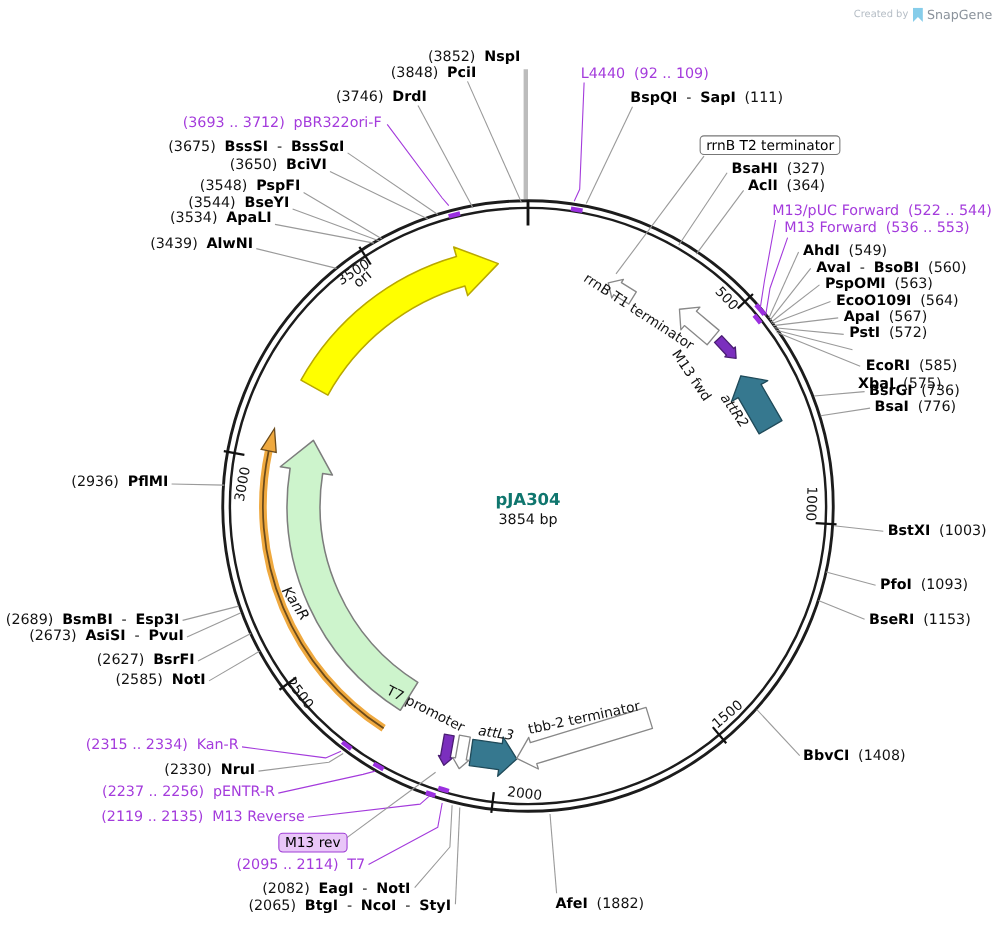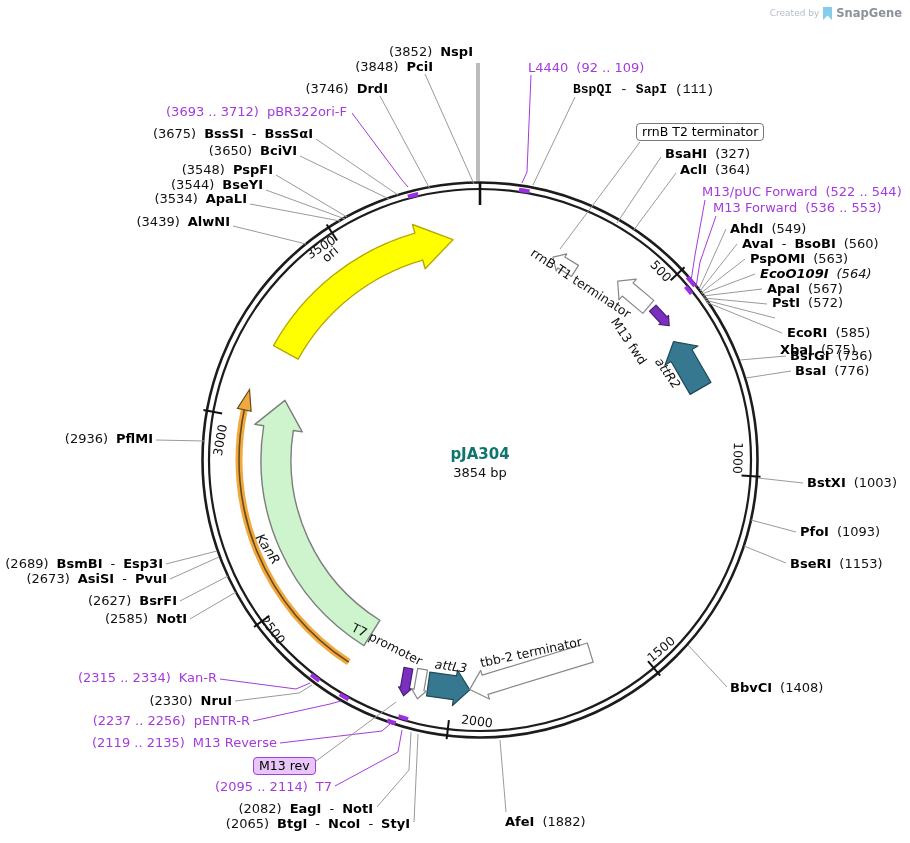--- a/index.html
+++ b/index.html
@@ -17,21 +17,21 @@
           border:1px solid #777;border-radius:4px;padding:0 5px 1px 5px;background:#fff;pointer-events:auto;}
   .boxlbl.purple{background:#E9C6F8;border-color:#A03FD6;}
   .ticklbl{position:absolute;white-space:nowrap;font-size:12.5px;color:#111;transform-origin:center;}
   .featlbl{position:absolute;white-space:nowrap;font-size:12.5px;color:#111;transform-origin:center;pointer-events:auto;}
   .featlbl.it{font-style:italic;}
   #title-block{position:absolute;left:480px;top:445px;transform:translateX(-50%);text-align:center;}
   #plasmid-title{font-size:15px;font-weight:bold;color:#0f766e;}
   #plasmid-bp{font-size:13px;color:#111;margin-top:2px;}
   #watermark{position:absolute;right:8px;top:6px;display:flex;align-items:center;gap:4px;}
   #created-by{font-size:9px;color:#b6bec6;}
-  #brand{font-size:11.5px;color:#8a929b;font-weight:bold;}
+  #brand{font-size:11.5px;color:#8a929b;}
 </style>
 </head>
 <body>
 
 <div id="canvas">
   <svg id="plasmid-svg" width="910" height="843">
       <circle cx="480" cy="460" r="277.5" fill="none" stroke="#1c1c1c" stroke-width="2.6"></circle>
       <circle cx="480" cy="460" r="271" fill="none" stroke="#1c1c1c" stroke-width="2.2"></circle>
       <line x1="480" y1="182" x2="480" y2="205" stroke="#111" stroke-width="2.6"></line>
       <line x1="670.6912715987052" y1="280.331307857855" x2="684.5200279360158" y2="267.3018988857147" stroke="#111" stroke-width="2"></line>
@@ -108,36 +108,36 @@
       <path d="M 319.31866017672166,680.7045695779681 A 273 273 0 0 1 311.1577976650155,674.5257809930363" fill="none" stroke="#9B30E0" stroke-width="4.2"></path>
       <path d="M 348.60607127633887,699.3003040001443 A 273 273 0 0 1 339.7275017938811,694.2063753338375" fill="none" stroke="#9B30E0" stroke-width="4.2"></path>
       <path d="M 395.71515809512505,723.3406831939765 A 276.5 276.5 0 0 1 387.17498064200106,720.4530010984461" fill="none" stroke="#9B30E0" stroke-width="4.2"></path>
       <path d="M 408.08587768963116,719.2091028732002 A 269 269 0 0 1 398.4191537627182,716.3309687244383" fill="none" stroke="#9B30E0" stroke-width="4.2"></path>
     </svg>
   <div id="labels">
       <div class="lbl end" style="left: 473px; top: 45px;"><span class="">(3852)</span><span class="b">NspI</span></div>
       <div class="lbl end" style="left: 433px; top: 60px;"><span class="">(3848)</span><span class="b">PciI</span></div>
       <div class="lbl end" style="left: 388px; top: 82px;"><span class="">(3746)</span><span class="b">DrdI</span></div>
       <div class="lbl purple" style="left: 528px; top: 61px;"><span class="">L4440</span><span class="">(92 .. 109)</span></div>
-      <div class="lbl" style="left: 573px; top: 83px; font-family: Liberation Mono, monospace;"><span class="b">BspQI</span><span class="">-</span><span class="b">SapI</span><span class="">(111)</span></div>
+      <div class="lbl" style="left: 573px; top: 83px;"><span class="b">BspQI</span><span class="">-</span><span class="b">SapI</span><span class="">(111)</span></div>
       <div class="lbl purple end" style="left: 347px; top: 105px;"><span class="">(3693 .. 3712)</span><span class="">pBR322ori-F</span></div>
       <div class="lbl end" style="left: 313px; top: 127px;"><span class="">(3675)</span><span class="b">BssSI</span><span class="">-</span><span class="b">BssSαI</span></div>
       <div class="lbl end" style="left: 297px; top: 144px;"><span class="">(3650)</span><span class="b">BciVI</span></div>
       <div class="lbl end" style="left: 273px; top: 163px;"><span class="">(3548)</span><span class="b">PspFI</span></div>
       <div class="lbl end" style="left: 263px; top: 178px;"><span class="">(3544)</span><span class="b">BseYI</span></div>
       <div class="lbl end" style="left: 247px; top: 192px;"><span class="">(3534)</span><span class="b">ApaLI</span></div>
       <div class="lbl end" style="left: 230px; top: 215px;"><span class="">(3439)</span><span class="b">AlwNI</span></div>
       <div class="lbl" style="left: 665px; top: 147px;"><span class="b">BsaHI</span><span class="">(327)</span></div>
       <div class="lbl" style="left: 680px; top: 163px;"><span class="b">AclI</span><span class="">(364)</span></div>
       <div class="lbl purple" style="left: 702px; top: 185px;"><span class="">M13/pUC Forward</span><span class="">(522 .. 544)</span></div>
       <div class="lbl purple" style="left: 713px; top: 201px;"><span class="">M13 Forward</span><span class="">(536 .. 553)</span></div>
       <div class="lbl" style="left: 730px; top: 222px;"><span class="b">AhdI</span><span class="">(549)</span></div>
       <div class="lbl" style="left: 742px; top: 237px;"><span class="b">AvaI</span><span class="">-</span><span class="b">BsoBI</span><span class="">(560)</span></div>
       <div class="lbl" style="left: 750px; top: 252px;"><span class="b">PspOMI</span><span class="">(563)</span></div>
-      <div class="lbl" style="left: 760px; top: 267px; font-style: italic;"><span class="b">EcoO109I</span><span class="">(564)</span></div>
+      <div class="lbl" style="left: 760px; top: 267px;"><span class="b">EcoO109I</span><span class="">(564)</span></div>
       <div class="lbl" style="left: 767px; top: 282px;"><span class="b">ApaI</span><span class="">(567)</span></div>
       <div class="lbl" style="left: 772px; top: 296px;"><span class="b">PstI</span><span class="">(572)</span></div>
       <div class="lbl" style="left: 780px; top: 311px; margin-top: 32px;"><span class="b">XbaI</span><span class="">(575)</span></div>
       <div class="lbl" style="left: 787px; top: 326px;"><span class="b">EcoRI</span><span class="">(585)</span></div>
       <div class="lbl" style="left: 790px; top: 349px;"><span class="b">BsrGI</span><span class="">(736)</span></div>
       <div class="lbl" style="left: 795px; top: 364px;"><span class="b">BsaI</span><span class="">(776)</span></div>
       <div class="lbl" style="left: 807px; top: 476px;"><span class="b">BstXI</span><span class="">(1003)</span></div>
       <div class="lbl" style="left: 800px; top: 525px;"><span class="b">PfoI</span><span class="">(1093)</span></div>
       <div class="lbl" style="left: 790px; top: 557px;"><span class="b">BseRI</span><span class="">(1153)</span></div>
       <div class="lbl" style="left: 730px; top: 681px;"><span class="b">BbvCI</span><span class="">(1408)</span></div>

